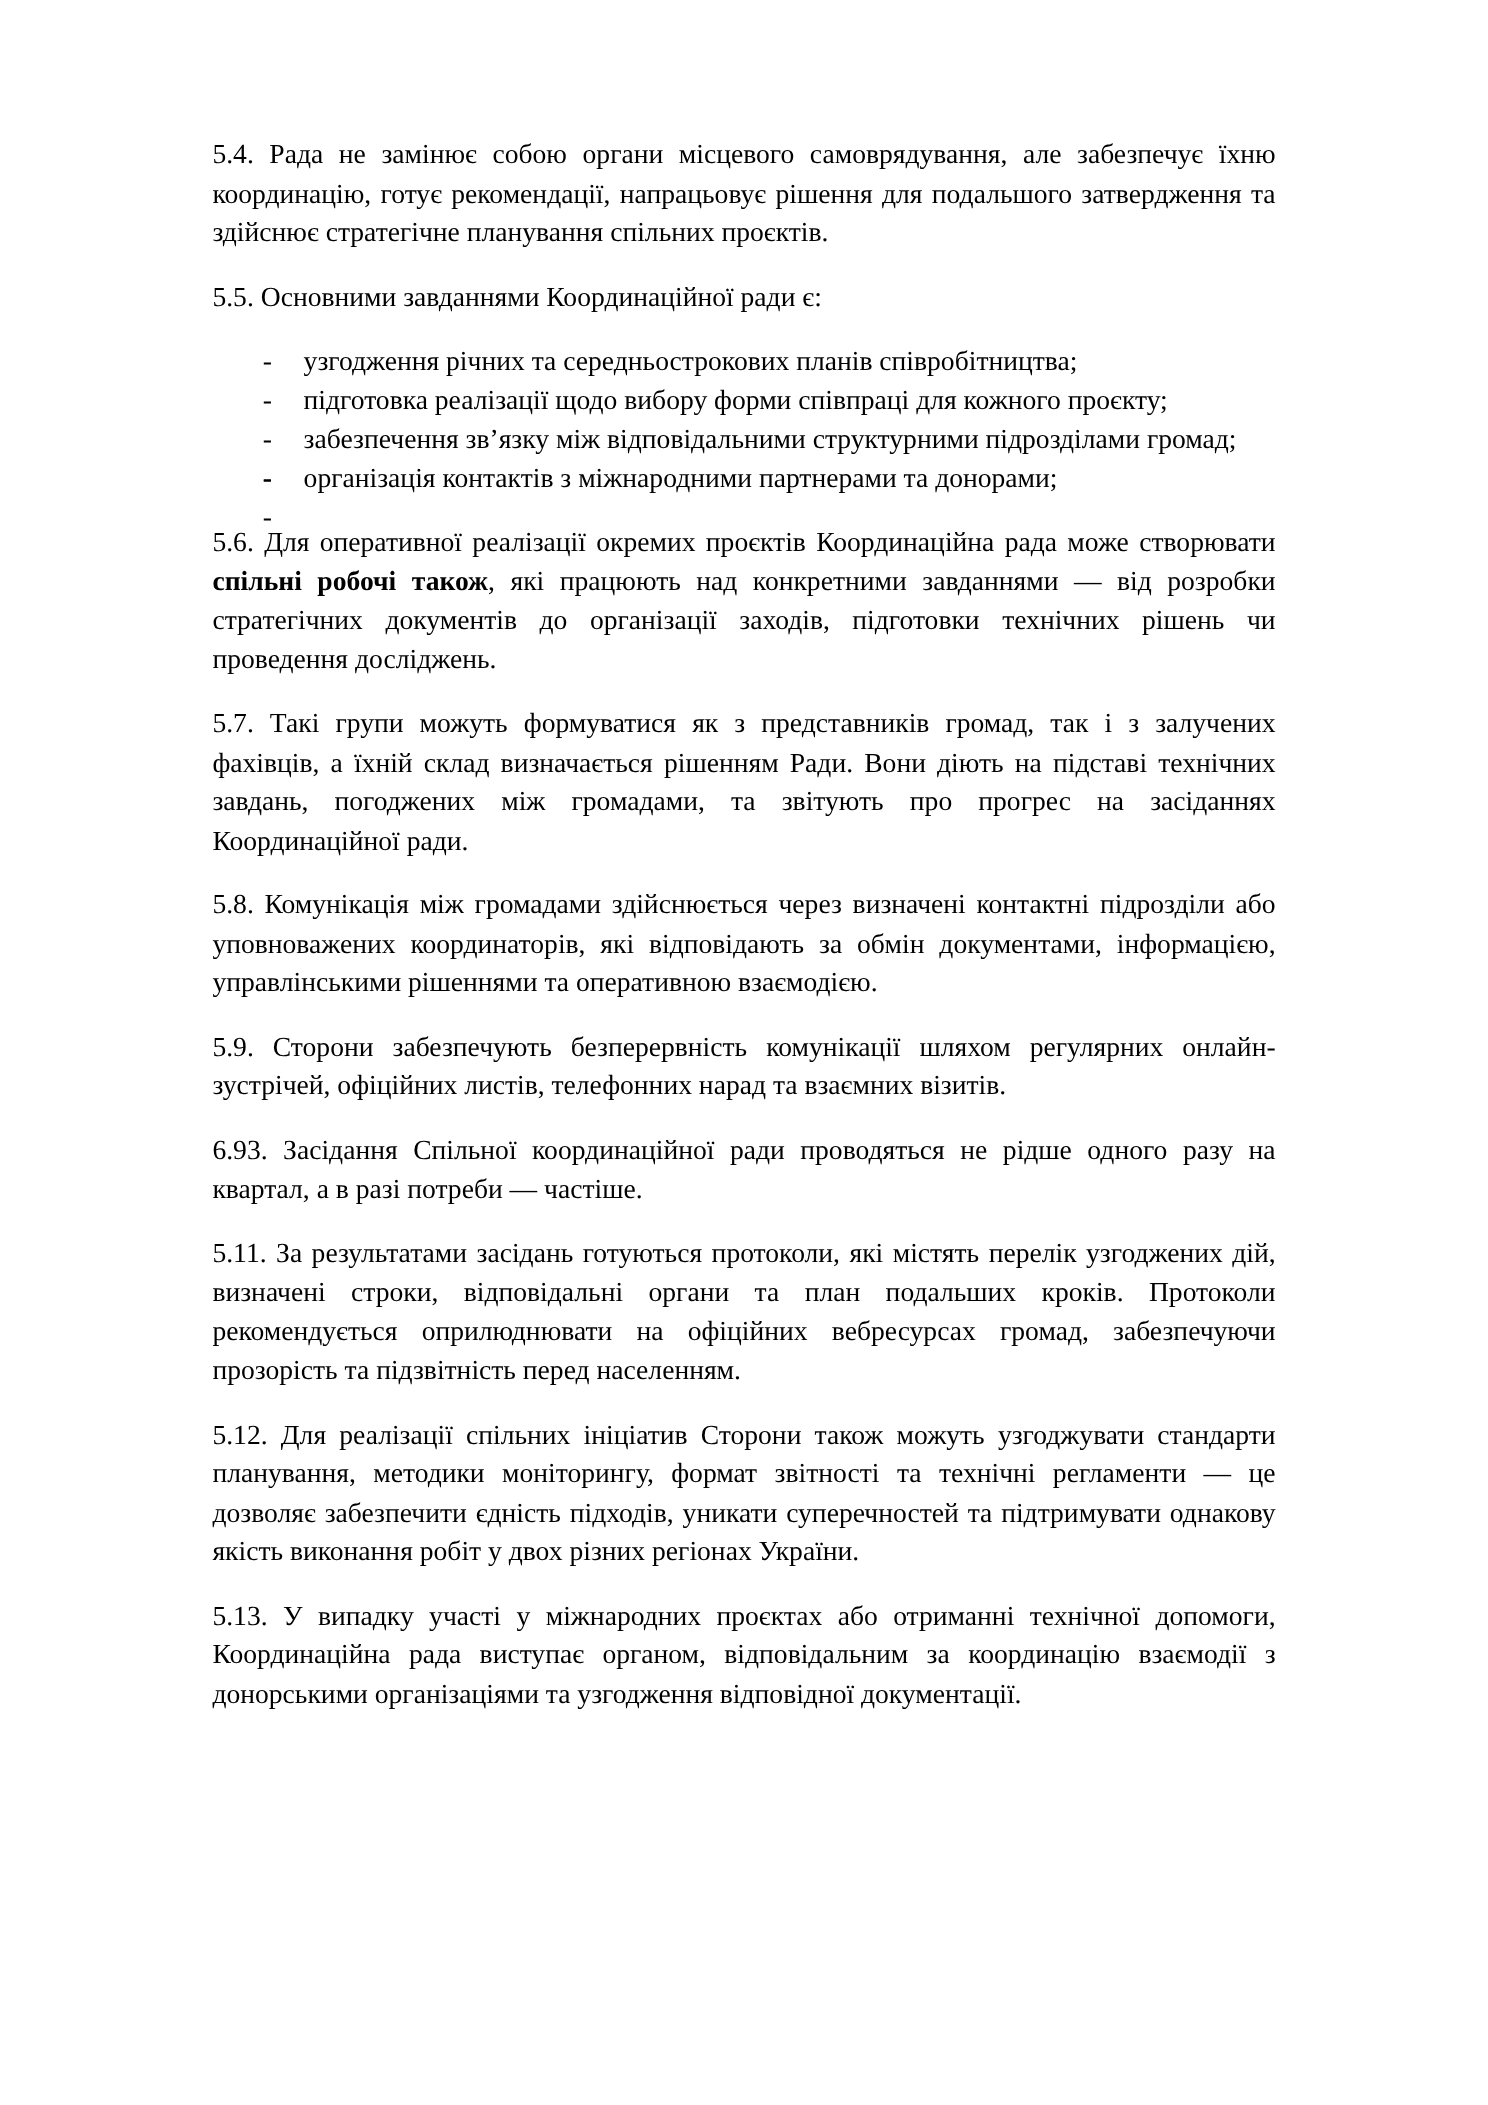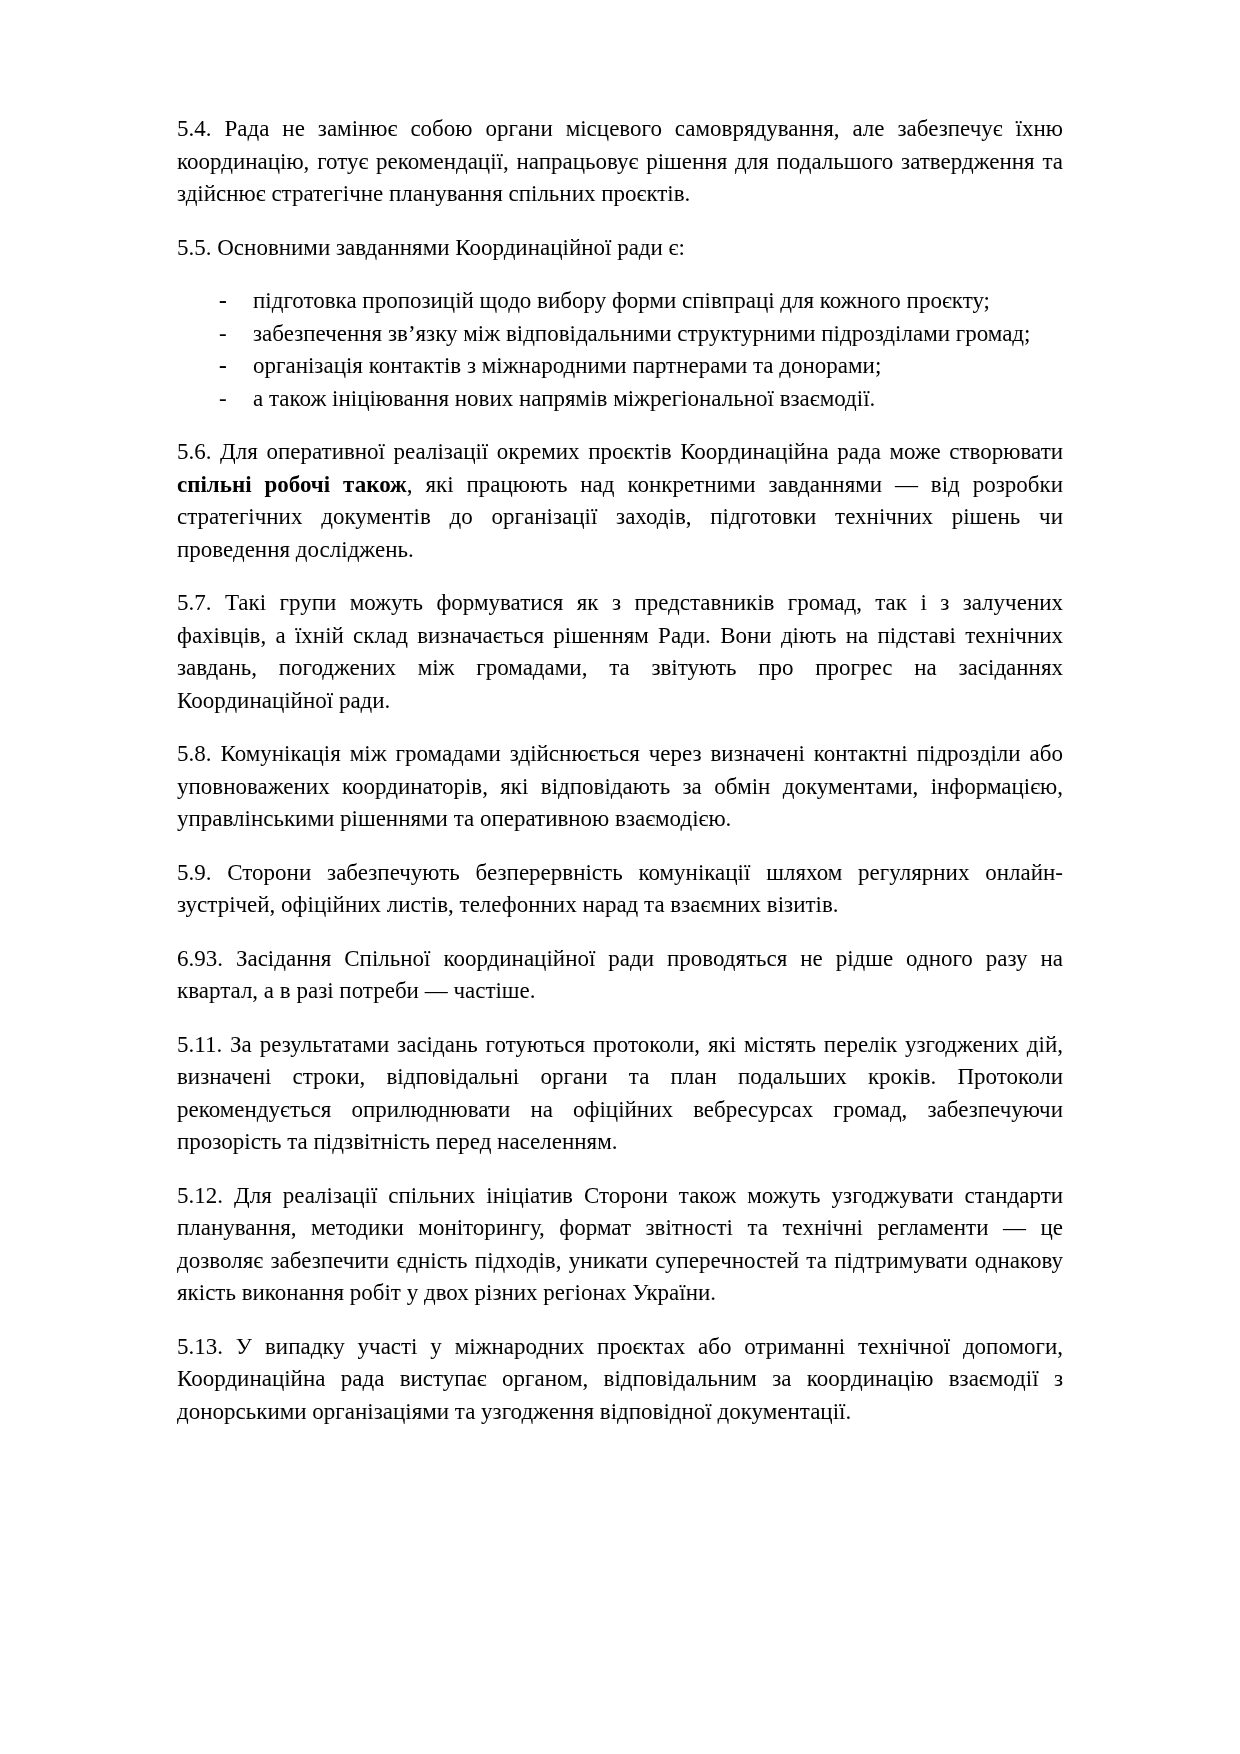--- a/index.html
+++ b/index.html
@@ -54,39 +54,39 @@
 
 <div class="page">
 
   <p class="para">5.4. Рада не замінює собою органи місцевого самоврядування, але забезпечує їхню координацію, готує рекомендації, напрацьовує рішення для подальшого затвердження та здійснює стратегічне планування спільних проєктів.</p>
 
   <p class="para single">5.5. Основними завданнями Координаційної ради є:</p>
 
   <ul class="bullets">
     <li>
       <span class="dash">-</span>
+      <span>узгодження річних та середньострокових планів співробітництва;</span>
     </li>
     <li>
       <span class="dash">-</span>
-      <span>підготовка пропозицій щодо вибору форми співпраці для кожного проєкту;</span>
+      <span>підготовка реалізації щодо вибору форми співпраці для кожного проєкту;</span>
     </li>
     <li>
       <span class="dash">-</span>
       <span>забезпечення зв’язку між відповідальними структурними підрозділами громад;</span>
     </li>
     <li>
       <span class="dash">-</span>
     </li>
     <li>
       <span class="dash">-</span>
       <span>організація контактів з міжнародними партнерами та донорами;</span>
     </li>
     <li>
       <span class="dash">-</span>
-      <span>а також ініціювання нових напрямів міжрегіональної взаємодії.</span>
     </li>
   </ul>
 
   <p class="para"><span>5.6. Для оперативної реалізації окремих проєктів Координаційна рада може створювати </span><span class="bold">спільні робочі також</span><span>, які працюють над конкретними завданнями — від розробки стратегічних документів до організації заходів, підготовки технічних рішень чи проведення досліджень.</span></p>
 
   <p class="para">5.7. Такі групи можуть формуватися як з представників громад, так і з залучених фахівців, а їхній склад визначається рішенням Ради. Вони діють на підставі технічних завдань, погоджених між громадами, та звітують про прогрес на засіданнях Координаційної ради.</p>
 
   <p class="para">5.8. Комунікація між громадами здійснюється через визначені контактні підрозділи або уповноважених координаторів, які відповідають за обмін документами, інформацією, управлінськими рішеннями та оперативною взаємодією.</p>
 
   <p class="para">5.9. Сторони забезпечують безперервність комунікації шляхом регулярних онлайн-зустрічей, офіційних листів, телефонних нарад та взаємних візитів.</p>

